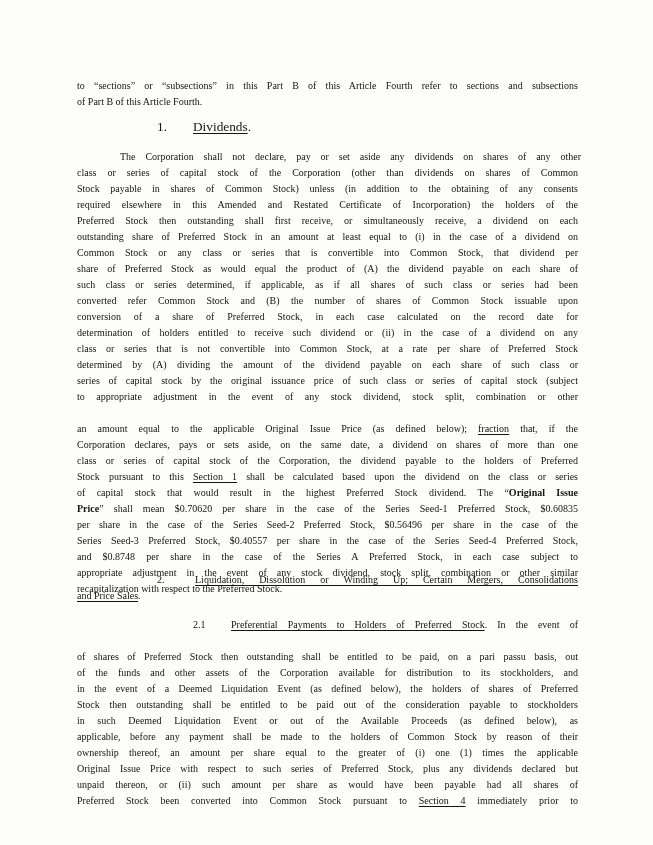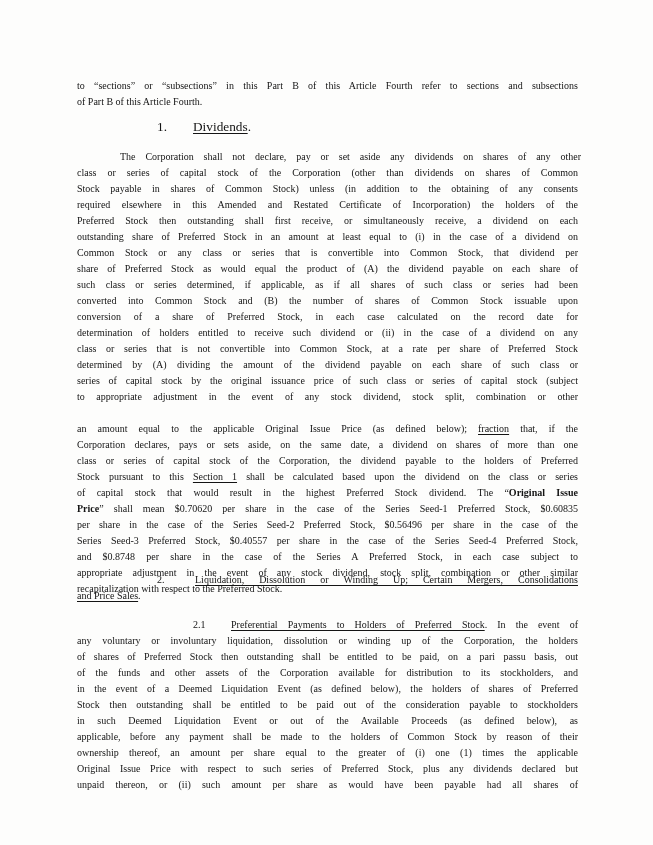--- a/index.html
+++ b/index.html
@@ -36,21 +36,21 @@
 
   <div class="line indent" style="top:149px">The Corporation shall not declare, pay or set aside any dividends on shares of any other</div>
   <div class="line" style="top:165px">class or series of capital stock of the Corporation (other than dividends on shares of Common</div>
   <div class="line" style="top:181px">Stock payable in shares of Common Stock) unless (in addition to the obtaining of any consents</div>
   <div class="line" style="top:197px">required elsewhere in this Amended and Restated Certificate of Incorporation) the holders of the</div>
   <div class="line" style="top:213px">Preferred Stock then outstanding shall first receive, or simultaneously receive, a dividend on each</div>
   <div class="line" style="top:245px">Common Stock or any class or series that is convertible into Common Stock, that dividend per</div>
   <div class="line" style="top:229px">outstanding share of Preferred Stock in an amount at least equal to (i) in the case of a dividend on</div>
   <div class="line" style="top:261px">share of Preferred Stock as would equal the product of (A) the dividend payable on each share of</div>
   <div class="line" style="top:277px">such class or series determined, if applicable, as if all shares of such class or series had been</div>
-  <div class="line" style="top:293px">converted into Common Stock and (B) the number of shares of Common Stock issuable upon</div>
+  <div class="line" style="top:293px">converted refer Common Stock and (B) the number of shares of Common Stock issuable upon</div>
   <div class="line" style="top:309px">conversion of a share of Preferred Stock, in each case calculated on the record date for</div>
   <div class="line" style="top:325px">determination of holders entitled to receive such dividend or (ii) in the case of a dividend on any</div>
   <div class="line" style="top:341px">class or series that is not convertible into Common Stock, at a rate per share of Preferred Stock</div>
   <div class="line" style="top:357px">determined by (A) dividing the amount of the dividend payable on each share of such class or</div>
   <div class="line" style="top:373px">series of capital stock by the original issuance price of such class or series of capital stock (subject</div>
   <div class="line" style="top:389px">to appropriate adjustment in the event of any stock dividend, stock split, combination or other</div>
   <div class="line" style="top:421px"><span>an amount equal to the applicable Original Issue Price (as defined below); </span><span class="u">fraction</span><span> that, if the</span></div>
   <div class="line" style="top:437px">Corporation declares, pays or sets aside, on the same date, a dividend on shares of more than one</div>
   <div class="line" style="top:453px">class or series of capital stock of the Corporation, the dividend payable to the holders of Preferred</div>
   <div class="line" style="top:469px"><span>Stock pursuant to this </span><span class="u">Section 1</span><span> shall be calculated based upon the dividend on the class or series</span></div>
@@ -67,24 +67,24 @@
   <div class="line" style="top:572px; left:157px; width:421px; text-align-last:left;">
     <span>2.</span>
   </div>
   <div class="line" style="top:572px; left:195px; width:383px;"><span class="u">Liquidation, Dissolution or Winding Up; Certain Mergers, Consolidations</span></div>
   <div class="line last" style="top:588px"><span class="u">and Price Sales</span><span>.</span></div>
 
   <div class="line" style="top:617px; left:193px; width:385px; text-align-last:left;">
     <span>2.1</span>
   </div>
   <div class="line" style="top:617px; left:231px; width:347px;"><span class="u">Preferential Payments to Holders of Preferred Stock</span><span>.  In the event of</span></div>
-  <div class="line" style="top:633px">any voluntary or involuntary liquidation, dissolution or winding up of the Corporation, the holders</div>
   <div class="line" style="top:649px">of shares of Preferred Stock then outstanding shall be entitled to be paid, on a pari passu basis, out</div>
   <div class="line" style="top:665px">of the funds and other assets of the Corporation available for distribution to its stockholders, and</div>
   <div class="line" style="top:681px">in the event of a Deemed Liquidation Event (as defined below), the holders of shares of Preferred</div>
   <div class="line" style="top:697px">Stock then outstanding shall be entitled to be paid out of the consideration payable to stockholders</div>
   <div class="line" style="top:713px">in such Deemed Liquidation Event or out of the Available Proceeds (as defined below), as</div>
   <div class="line" style="top:729px">applicable, before any payment shall be made to the holders of Common Stock by reason of their</div>
   <div class="line" style="top:745px">ownership thereof, an amount per share equal to the greater of (i) one (1) times the applicable</div>
   <div class="line" style="top:761px">Original Issue Price with respect to such series of Preferred Stock, plus any dividends declared but</div>
   <div class="line" style="top:777px">unpaid thereon, or (ii)  such amount per share as would have been payable had all shares of</div>
+  <div class="line" style="top:793px"><span>Preferred Stock been converted into Common Stock pursuant to </span><span class="u">Section 4</span><span> immediately prior to</span></div>
 
 </div>
 
 </body></html>

